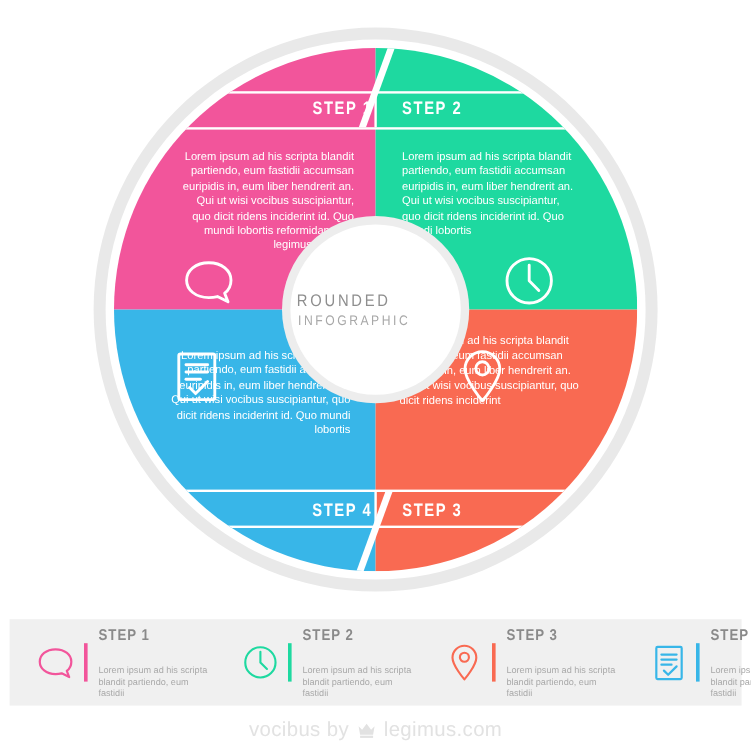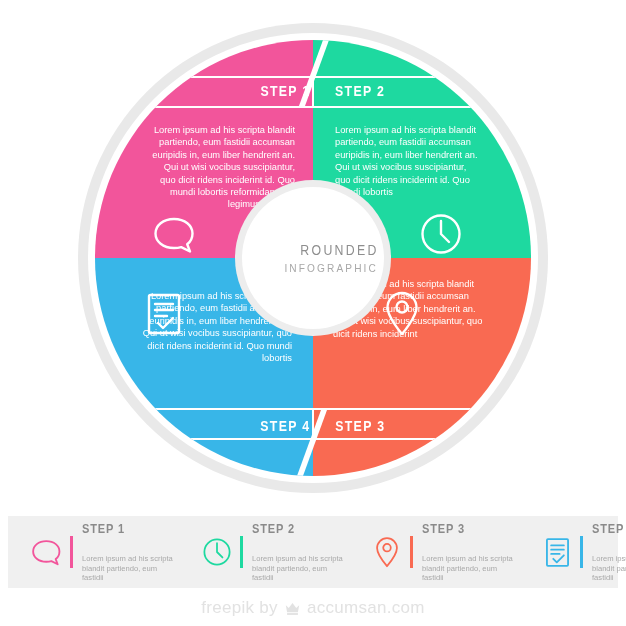--- a/index.html
+++ b/index.html
@@ -80,21 +80,21 @@
   #icon-3{left:288px;top:250px;}
 
   
   #hub-ring{
     position:absolute;left:235px;top:180px;width:156px;height:156px;
     border-radius:50%;background:#ededed;
   }
   #hub{
     position:absolute;left:242px;top:187px;width:142px;height:142px;
     border-radius:50%;background:#ffffff;
-    display:flex;flex-direction:column;align-items:flex-end;justify-content:center;
+    display:flex;flex-direction:column;align-items:flex-start;justify-content:center;
   }
   #hub-title{
     color:#8e8e8e;font-size:14px;letter-spacing:2.6px;
     font-family:"Liberation Sans Narrow","Liberation Sans",sans-serif;
     transform:scaleX(.88);
   }
   #hub-sub{
     color:#a8a8a8;font-size:11.5px;letter-spacing:2.4px;margin-top:4px;
     font-family:"Liberation Sans Narrow","Liberation Sans",sans-serif;
     transform:scaleX(.88);
@@ -257,23 +257,23 @@
       </div>
       <div class="legend-bar" style="background:#38B6E8"></div>
       <div class="legend-text">
         <div class="legend-title">STEP 4</div>
         <div class="legend-desc">Lorem ipsum ad his scripta blandit partiendo, eum fastidii</div>
       </div>
     </div>
   </div>
 
   <div id="footer">
-    <span>freepik by</span>
+    <span>vocibus by</span>
     <span id="footer-crown">
       <svg width="17" height="15" viewBox="0 0 20 18">
         <path d="M2 5 L5.5 8.5 L10 2.5 L14.5 8.5 L18 5 L16.5 13.5 L3.5 13.5 Z" fill="#e2e2e2"></path>
         <rect x="3.5" y="14.5" width="13" height="2.2" fill="#e2e2e2"></rect>
       </svg>
     </span>
-    <span>accumsan.com</span>
+    <span>legimus.com</span>
   </div>
 
 </div>
 
 </body></html>

